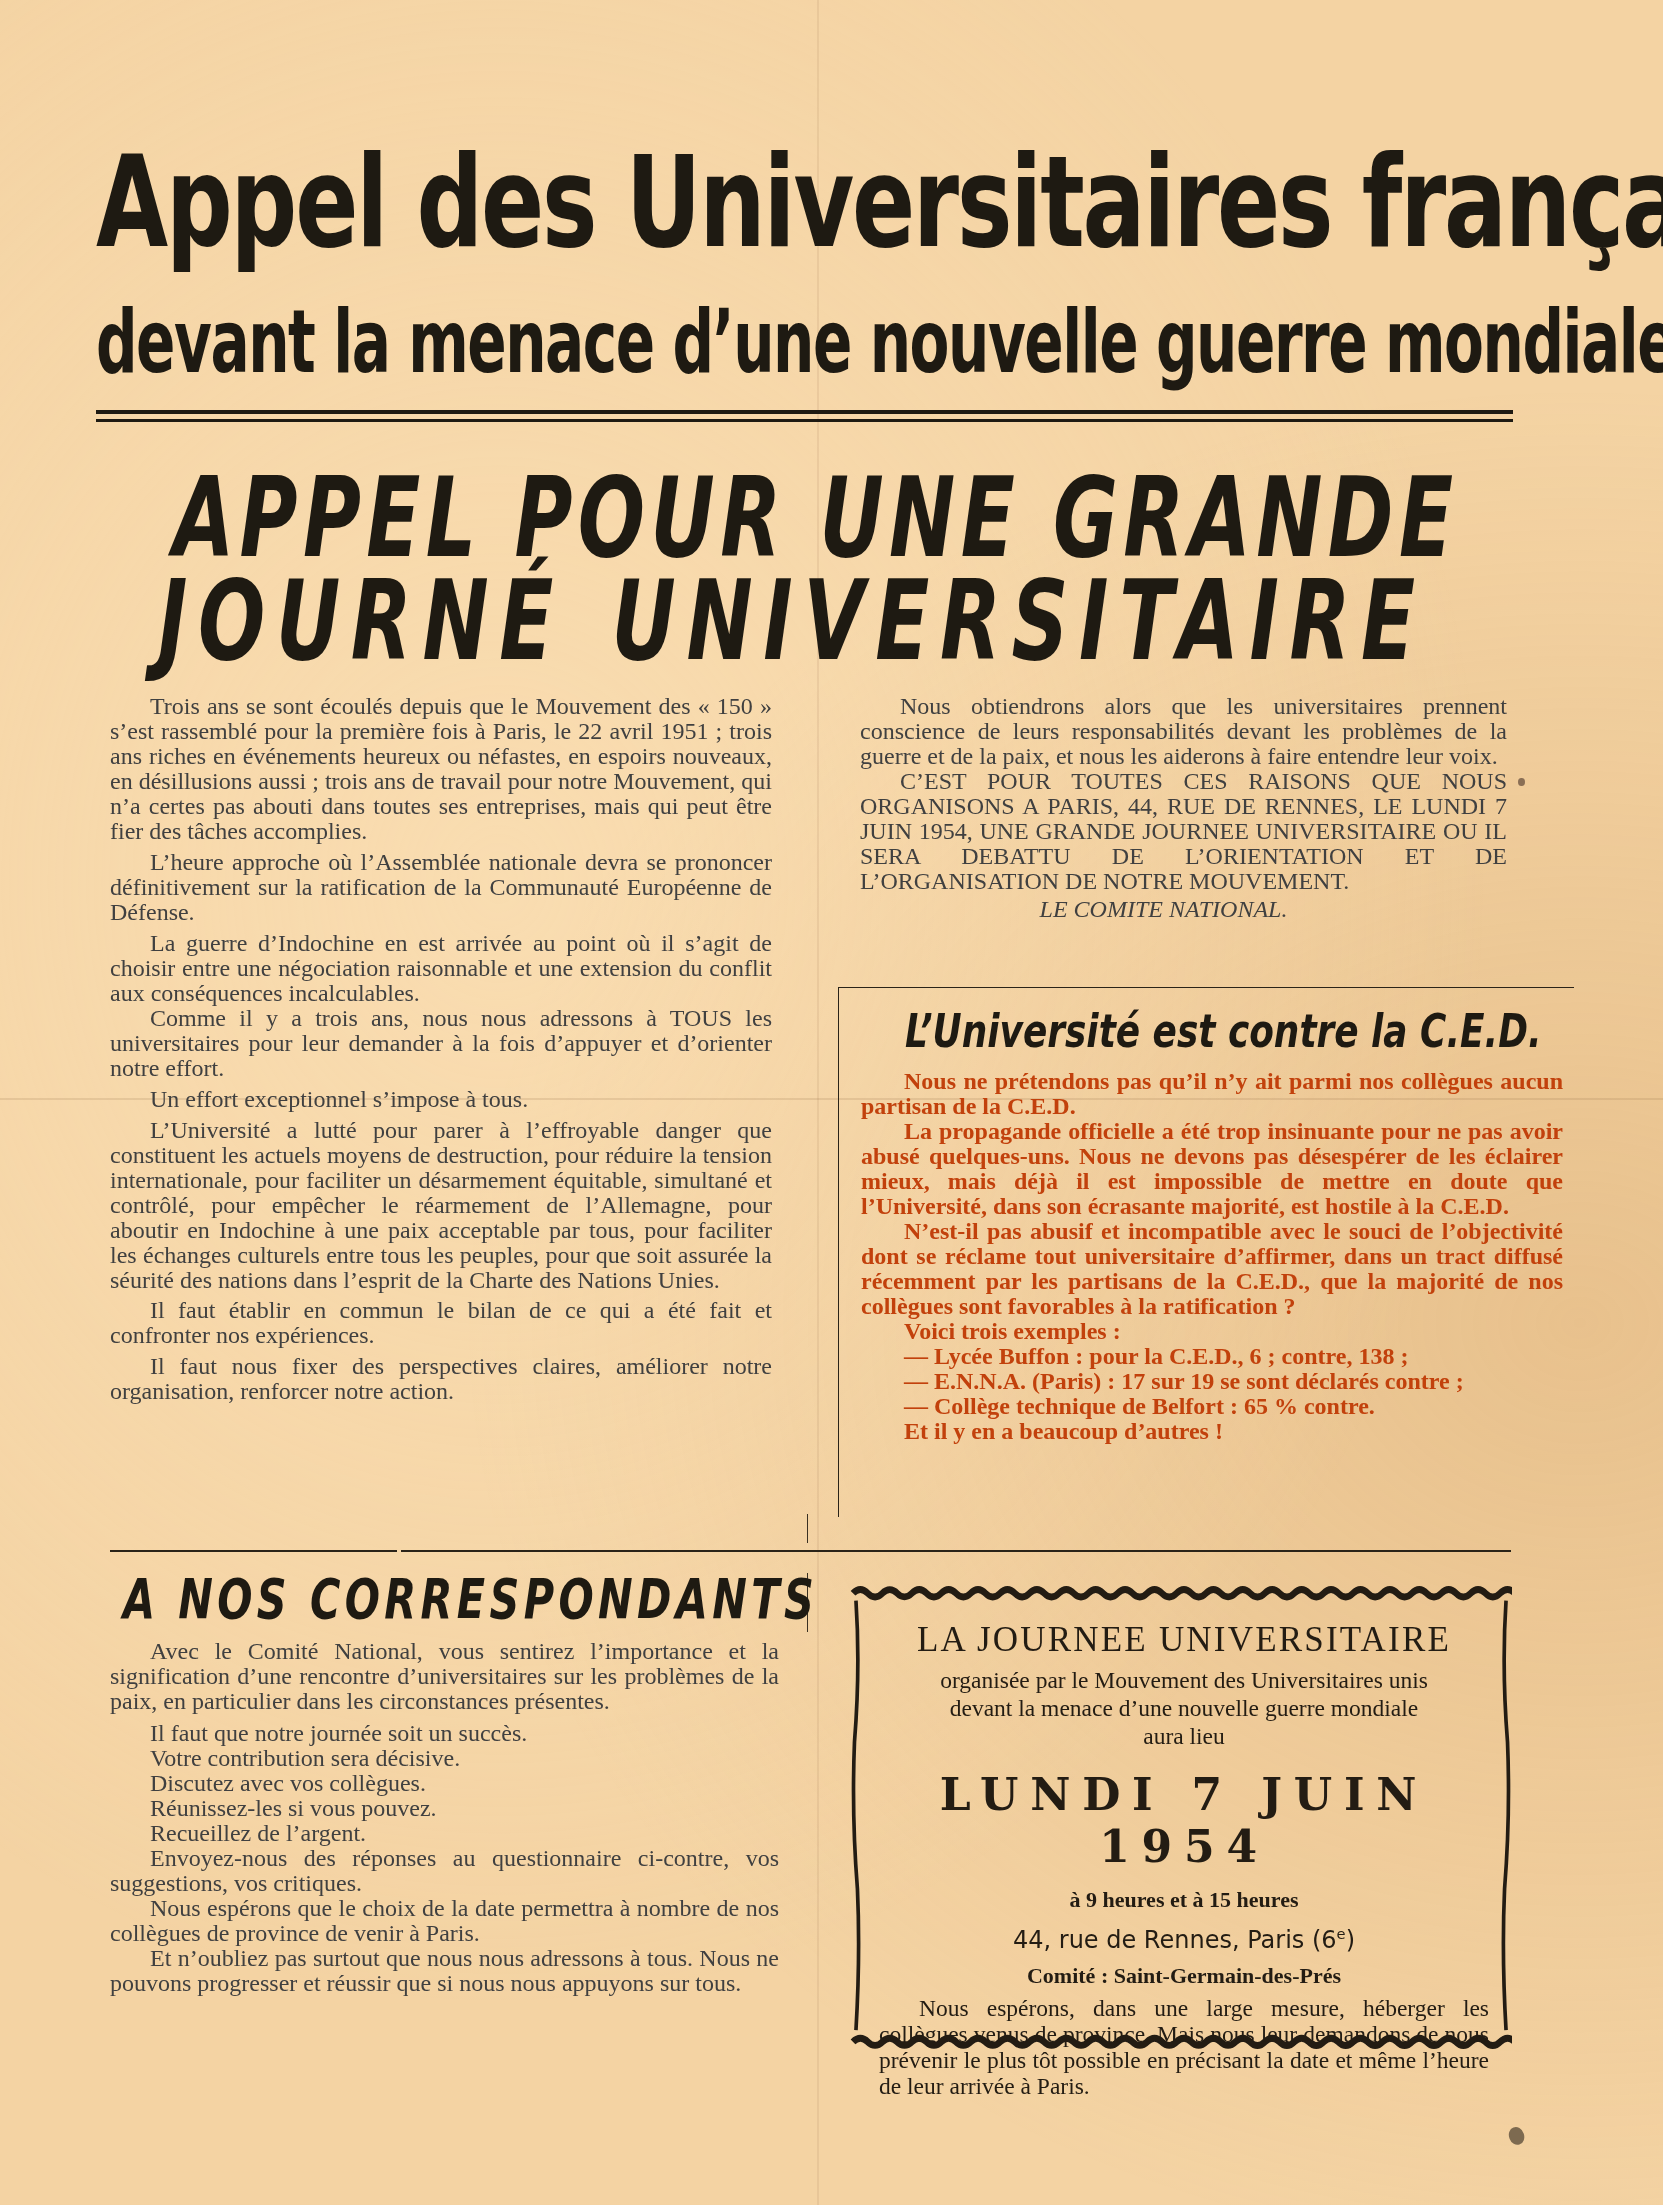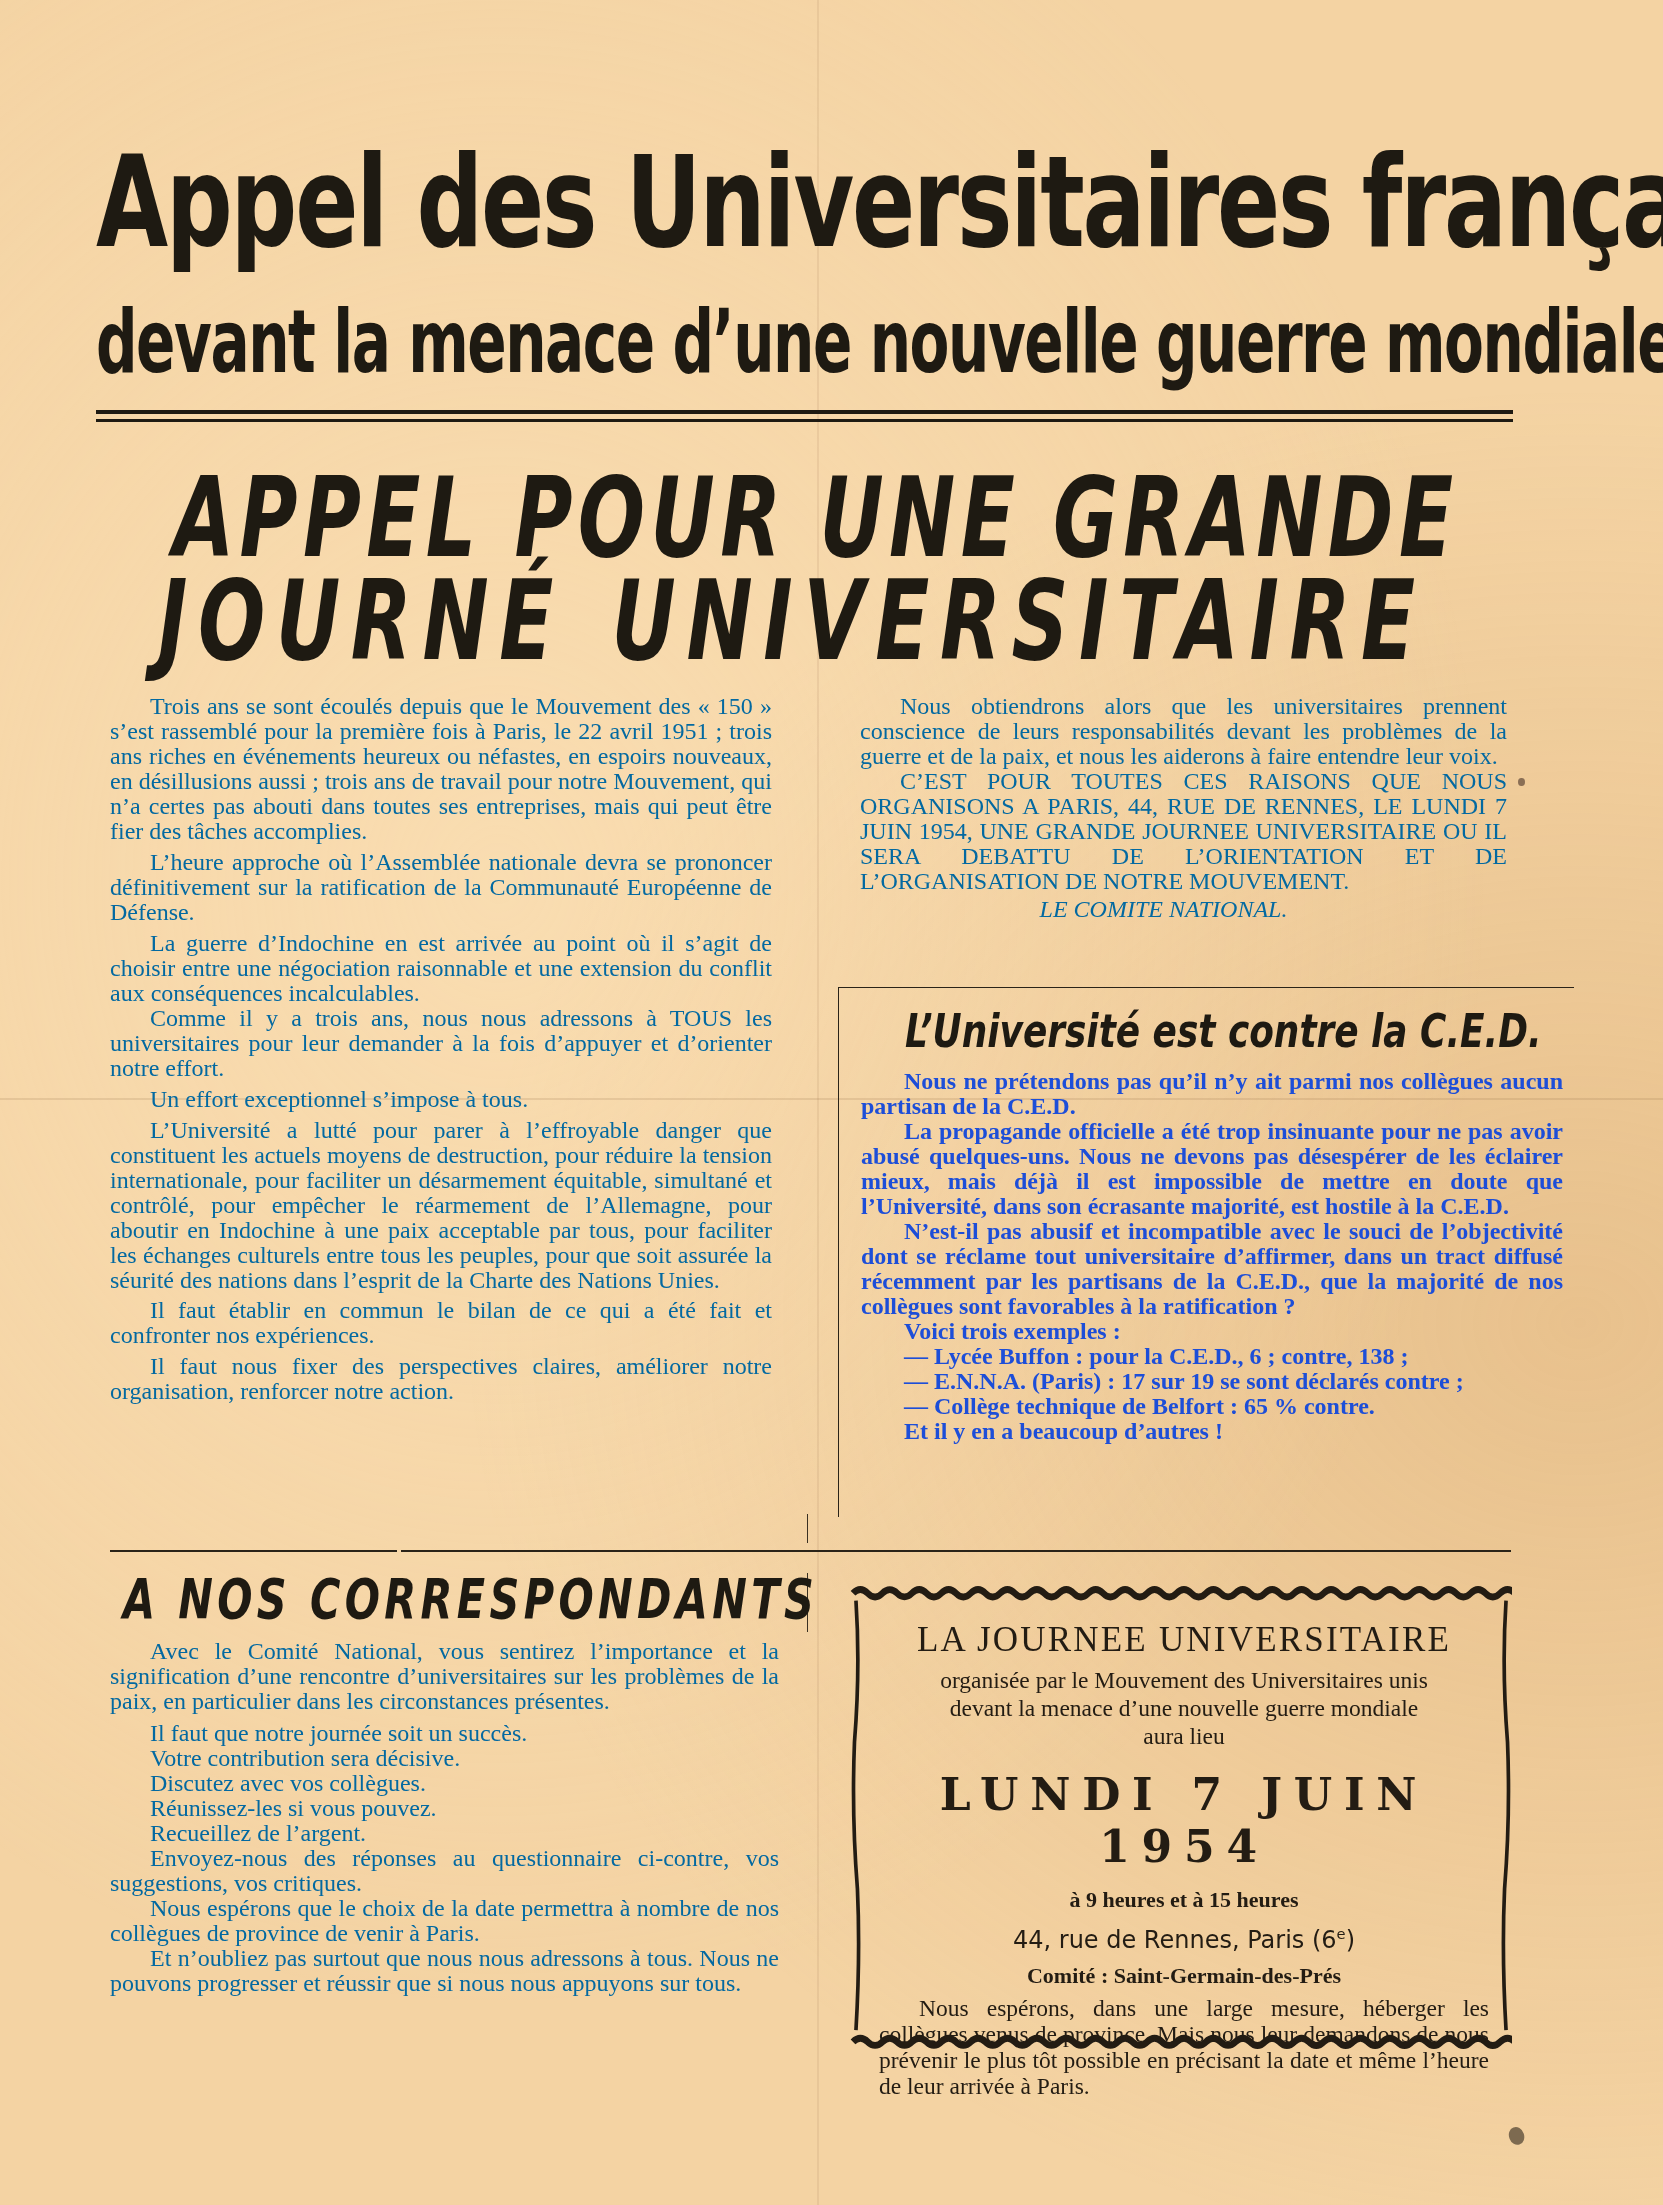--- a/index.html
+++ b/index.html
@@ -32,34 +32,34 @@
 
   .big-title {
     position: absolute; font-family: "DejaVu Sans", sans-serif; font-weight: bold; font-style: italic;
     font-size: 110px; letter-spacing: 7.4px; transform: scaleX(0.72); transform-origin: left top;
     white-space: nowrap; line-height: 1; color: #1e1a12;
   }
   .bt1 { left: 173px; top: 463px; }
   .bt2 { left: 158px; top: 566px; letter-spacing: 14.7px; }
   .bt2 .gap { display: inline-block; width: 66px; }
 
-  .col { position: absolute; font-size: 24px; line-height: 25px; text-align: justify; color: #0369a1; }
+  .col { position: absolute; font-size: 24px; line-height: 25px; text-align: justify; color: #404040; }
   .col p { margin: 0; text-indent: 40px; }
   .col p + p { margin-top: 5.9px; }
   .col-left-1 { left: 110px; top: 694px; width: 662px; }
   .col-right-1 { left: 860px; top: 694px; width: 647px; }
   .col-right-1 p + p { margin-top: 0; }
   .signature { text-align: center; font-style: italic; margin-right: 40px; margin-top: 2.9px; }
 
   .ced-box { position: absolute; left: 806px; top: 987px; width: 735px; height: 529px; border-top: 1.5px solid #2a2318; border-left: 1.5px solid #2a2318; margin-left: 32px; }
   .ced-title {
     position: absolute; left: 66px; top: 16px; font-family: "DejaVu Sans", sans-serif; font-weight: bold; font-style: italic;
     font-size: 46px; transform: scaleX(0.78); transform-origin: left top; white-space: nowrap; color: #1e1a12;
   }
-  .ced-body { position: absolute; left: 22px; top: 81px; width: 702px; font-weight: bold; font-size: 24px; line-height: 25px; text-align: justify; color: #1d4ed8; }
+  .ced-body { position: absolute; left: 22px; top: 81px; width: 702px; font-weight: bold; font-size: 24px; line-height: 25px; text-align: justify; color: #c2410c; }
   .ced-body p { margin: 0; text-indent: 43px; }
 
   .rule-mid { position: absolute; top: 1550px; height: 2.2px; background: #2a2318; }
   .rule-mid.a { left: 110px; width: 287px; }
   .rule-mid.b { left: 401px; width: 1110px; }
   .col-divider { position: absolute; left: 807px; top: 1514px; width: 0.7px; height: 29px; background: #3a3022; }
   .col-divider2 { position: absolute; left: 807px; top: 1573px; width: 0.7px; height: 59px; background: #3a3022; }
 
   .corr-title {
     position: absolute; left: 123px; top: 1566px; font-family: "DejaVu Sans", sans-serif; font-weight: bold; font-style: italic;

